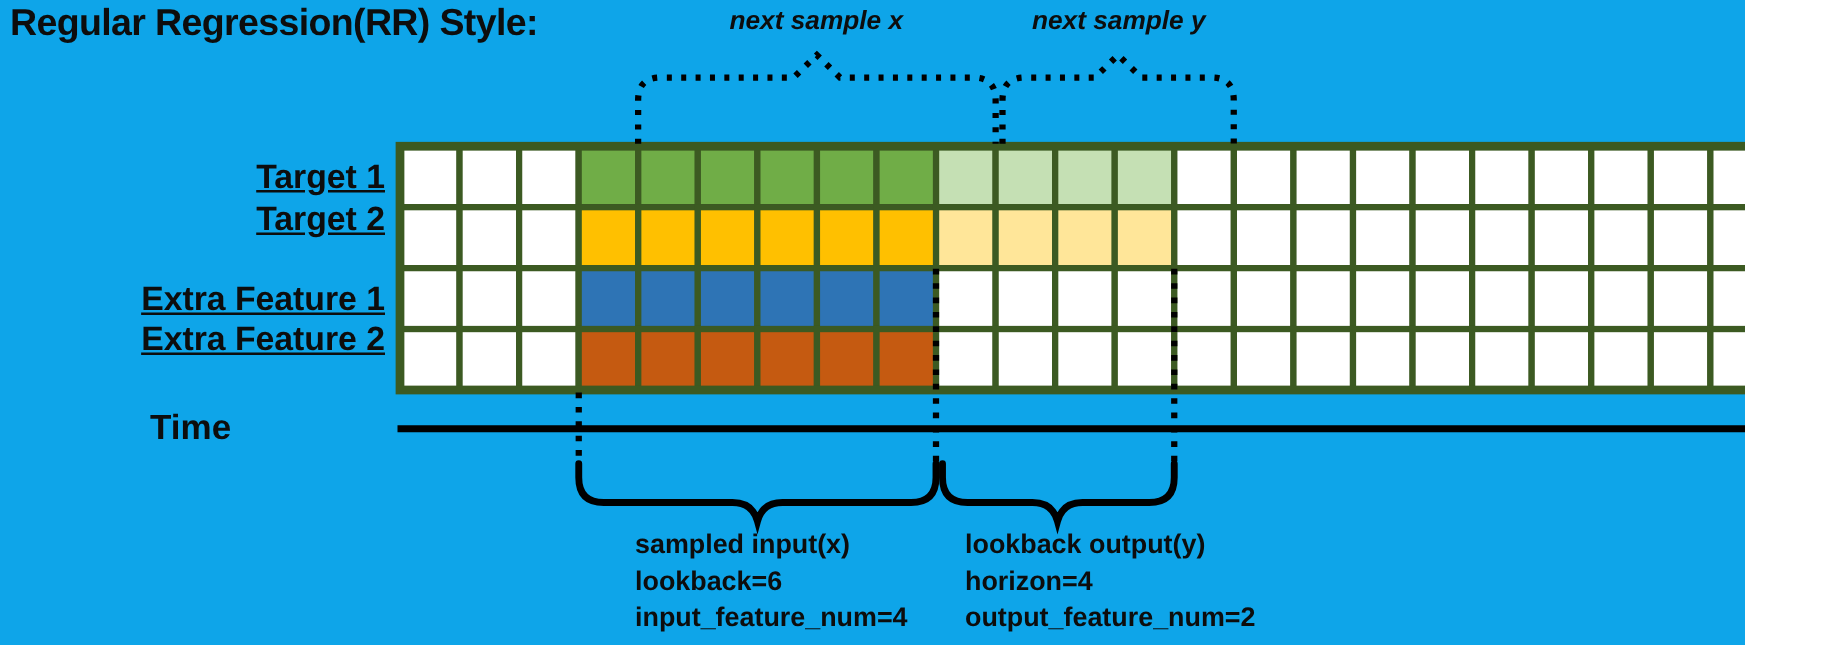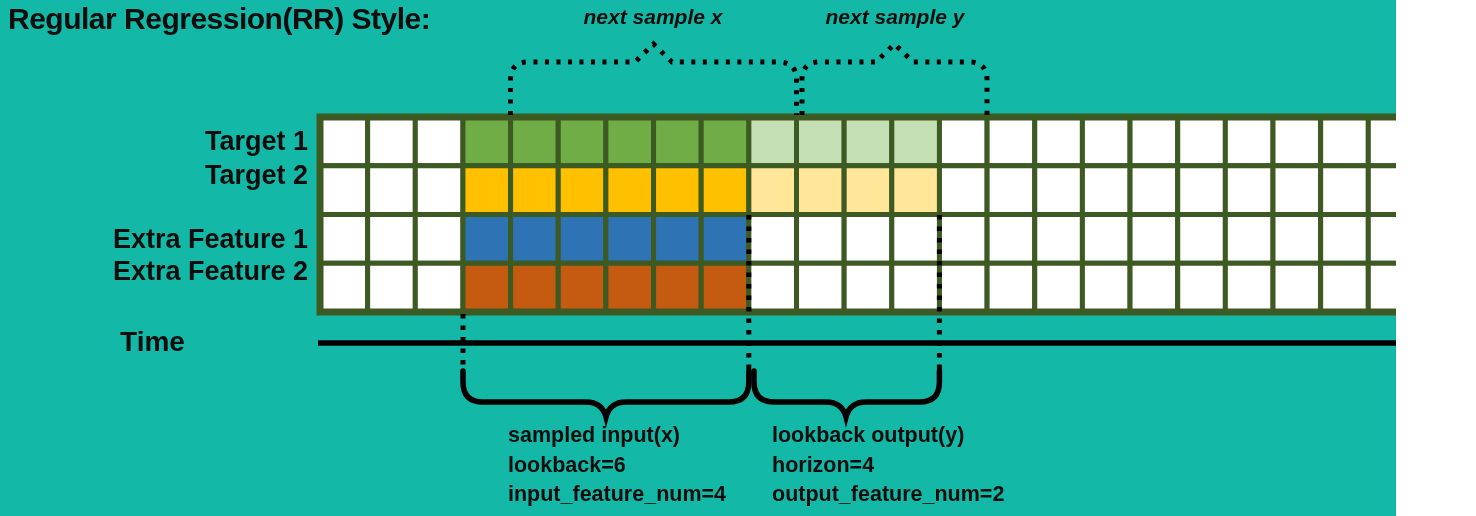--- a/index.html
+++ b/index.html
@@ -1,25 +1,25 @@
 <!DOCTYPE html>
 <html><head>
 <meta charset="utf-8">
 <style>
   html,body{margin:0;padding:0;background:#ffffff;}
   #canvas{
-    position:relative;width:1396px;height:516px;background:#14b8a6;overflow:hidden;
+    position:relative;width:1396px;height:516px;background:#0ea5e9;overflow:hidden;
     font-family:"Liberation Sans","DejaVu Sans",sans-serif;color:#0d0d0d;
   }
   .abs{position:absolute;}
   #title{left:8px;top:2px;font-size:30px;font-weight:700;letter-spacing:-0.5px;}
   .brace-label{top:5px;font-size:21px;font-weight:700;font-style:italic;transform:translateX(-50%);white-space:nowrap;}
   #label-next-x{left:653px;}
   #label-next-y{left:895px;}
-  .row-label{left:0;width:308px;text-align:right;font-size:27px;font-weight:700;white-space:nowrap;}
+  .row-label{left:0;width:308px;text-align:right;font-size:27px;font-weight:700;white-space:nowrap;text-decoration:underline;}
   #row-label-0{top:126px;} #row-label-1{top:160px;} #row-label-2{top:224px;} #row-label-3{top:256px;}
   #time-label{left:0;width:305px;text-align:center;top:326px;font-size:28px;font-weight:700;}
   .note-block{top:421px;font-size:21.5px;font-weight:600;line-height:29.5px;white-space:nowrap;}
   #note-input{left:508px;}
   #note-output{left:772px;}
   svg{position:absolute;left:0;top:0;}
 </style>
 </head>
 <body>
 

